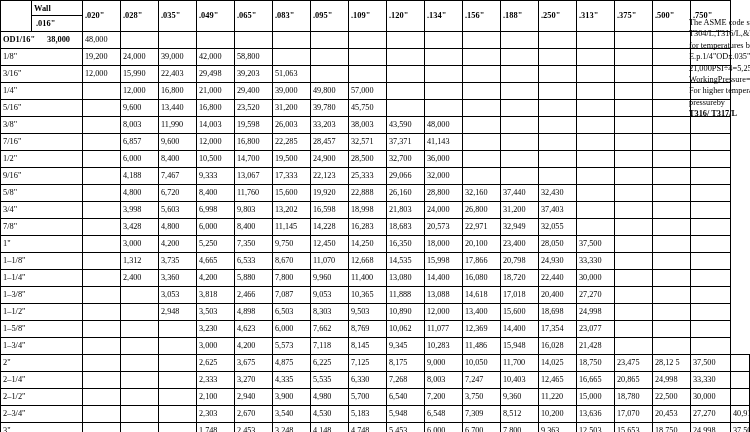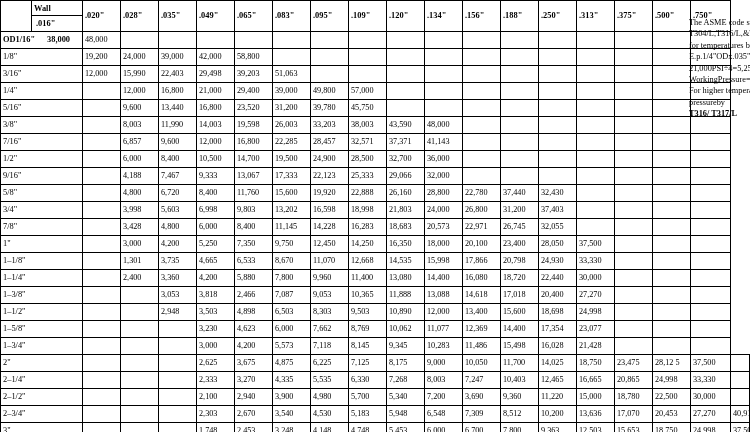--- a/index.html
+++ b/index.html
@@ -367,21 +367,21 @@
           <td class="num"></td>
           <td class="num">4,800</td>
           <td class="num">6,720</td>
           <td class="num">8,400</td>
           <td class="num">11,760</td>
           <td class="num">15,600</td>
           <td class="num">19,920</td>
           <td class="num">22,888</td>
           <td class="num">26,160</td>
           <td class="num">28,800</td>
-          <td class="num">22,780</td>
+          <td class="num">32,160</td>
           <td class="num">37,440</td>
           <td class="num">32,430</td>
           <td class="num"></td>
           <td class="num"></td>
           <td class="num"></td>
           <td class="num"></td>
         </tr>
         <tr>
           <td class="rowhdr">3/4"</td>
           <td class="num"></td>
@@ -408,21 +408,21 @@
           <td class="num">3,428</td>
           <td class="num">4,800</td>
           <td class="num">6,000</td>
           <td class="num">8,400</td>
           <td class="num">11,145</td>
           <td class="num">14,228</td>
           <td class="num">16,283</td>
           <td class="num">18,683</td>
           <td class="num">20,573</td>
           <td class="num">22,971</td>
-          <td class="num">26,745</td>
+          <td class="num">32,949</td>
           <td class="num">32,055</td>
           <td class="num"></td>
           <td class="num"></td>
           <td class="num"></td>
           <td class="num"></td>
         </tr>
         <tr>
           <td class="rowhdr">1"</td>
           <td class="num"></td>
           <td class="num">3,000</td>
@@ -438,21 +438,21 @@
           <td class="num">23,400</td>
           <td class="num">28,050</td>
           <td class="num">37,500</td>
           <td class="num"></td>
           <td class="num"></td>
           <td class="num"></td>
         </tr>
         <tr>
           <td class="rowhdr">1–1/8"</td>
           <td class="num"></td>
-          <td class="num">1,301</td>
+          <td class="num">1,312</td>
           <td class="num">3,735</td>
           <td class="num">4,665</td>
           <td class="num">6,533</td>
           <td class="num">8,670</td>
           <td class="num">11,070</td>
           <td class="num">12,668</td>
           <td class="num">14,535</td>
           <td class="num">15,998</td>
           <td class="num">17,866</td>
           <td class="num">20,798</td>
@@ -548,21 +548,21 @@
           <td class="num"></td>
           <td class="num"></td>
           <td class="num">3,000</td>
           <td class="num">4,200</td>
           <td class="num">5,573</td>
           <td class="num">7,118</td>
           <td class="num">8,145</td>
           <td class="num">9,345</td>
           <td class="num">10,283</td>
           <td class="num">11,486</td>
-          <td class="num">15,498</td>
+          <td class="num">15,948</td>
           <td class="num">16,028</td>
           <td class="num">21,428</td>
           <td class="num"></td>
           <td class="num"></td>
           <td class="num"></td>
         </tr>
         <tr>
           <td class="rowhdr">2"</td>
           <td class="num"></td>
           <td class="num"></td>
@@ -607,23 +607,23 @@
         <tr>
           <td class="rowhdr">2–1/2"</td>
           <td class="num"></td>
           <td class="num"></td>
           <td class="num"></td>
           <td class="num">2,100</td>
           <td class="num">2,940</td>
           <td class="num">3,900</td>
           <td class="num">4,980</td>
           <td class="num">5,700</td>
-          <td class="num">5,340</td>
+          <td class="num">6,540</td>
           <td class="num">7,200</td>
-          <td class="num">3,690</td>
+          <td class="num">3,750</td>
           <td class="num">9,360</td>
           <td class="num">11,220</td>
           <td class="num">15,000</td>
           <td class="num">18,780</td>
           <td class="num">22,500</td>
           <td class="num">30,000</td>
           <td class="num"></td>
         </tr>
         <tr>
           <td class="rowhdr">2–3/4"</td>

